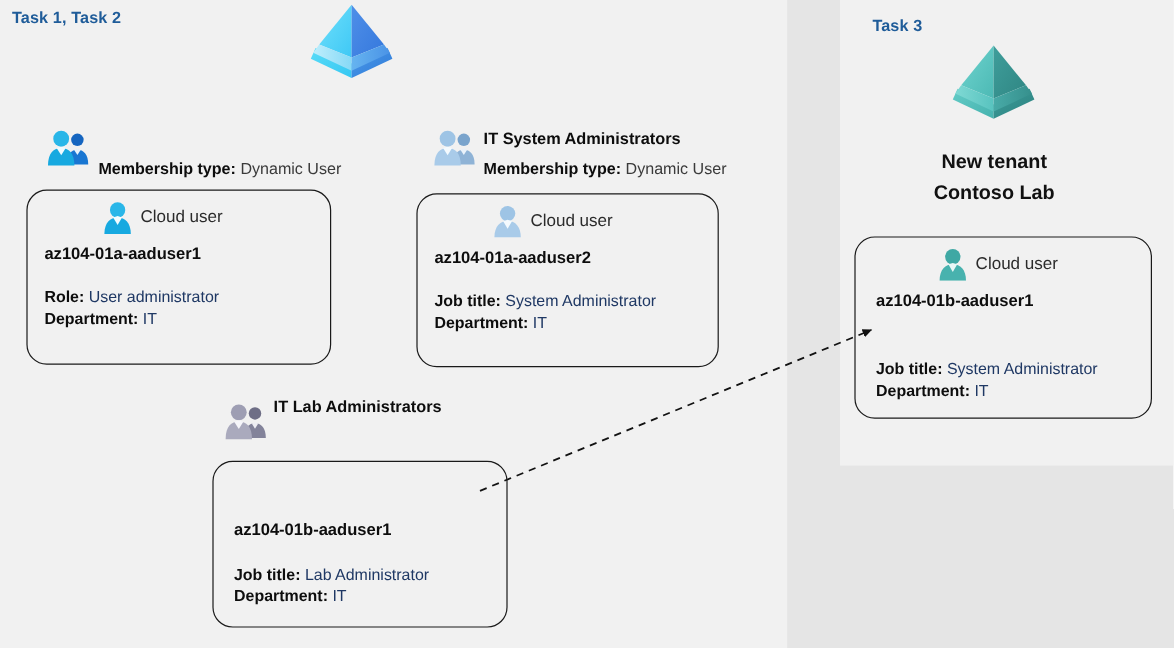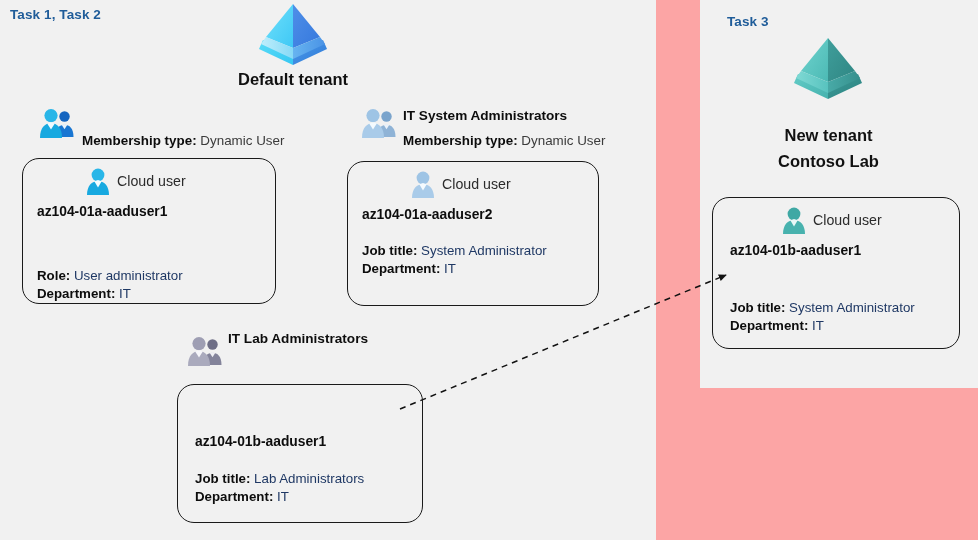--- a/index.html
+++ b/index.html
@@ -8,21 +8,21 @@
     padding: 0;
     background: #ffffff;
   }
   body {
     font-family: "Liberation Sans", sans-serif;
   }
   #canvas {
     position: relative;
     width: 978px;
     height: 540px;
-    background: #fca5a5;
+    background: #e5e5e5;
     overflow: hidden;
   }
 
   
   .panel {
     position: absolute;
     background: #f1f1f1;
   }
   #panel-default {
     left: 0;
@@ -207,21 +207,20 @@
       <path d="M35 0 L62 33 L35 44 Z" fill="url(#gTenRightT)"></path>
       <path d="M8 33 L35 44 L35 55 L3 40 Z" fill="url(#gTenBaseLT)"></path>
       <path d="M62 33 L35 44 L35 55 L67 40 Z" fill="url(#gTenBaseRT)"></path>
     </g>
 
     <line x1="400" y1="409" x2="726" y2="275" stroke="#121212" stroke-width="1.5" stroke-dasharray="6 5" marker-end="url(#arrowEnd)"></line>
   </svg>
 
   <div class="task-tag" style="left:10px; top:7px;">Task 1, Task 2</div>
 
-  <div class="tenant-label" style="left:193px; top:70px; width:200px;">Default tenant</div>
 
   <div class="ico" style="left:38px; top:107px;">
     <svg width="40" height="32" viewBox="0 0 40 32">
       <circle cx="26.5" cy="9.5" r="5.2" fill="#1565c0"></circle>
       <path d="M17.5 30 C17.5 21.5 21.5 17.8 26.5 17.8 C31.5 17.8 35.5 21.5 35.5 30 Z" fill="#1976d2"></path>
       <path d="M23.8 17.9 L26.5 22.2 L29.2 17.9 L26.5 17.0 Z" fill="#e8f2fb"></path>
       <circle cx="13" cy="8.6" r="6.6" fill="#29b6e8"></circle>
       <path d="M2 31 C2 20.5 6.8 16.3 13 16.3 C19.2 16.3 24 20.5 24 31 Z" fill="#17a9e0"></path>
       <path d="M9.2 16.4 L13 22.4 L16.8 16.4 L13 15.2 Z" fill="#f0fbff"></path>
     </svg>
@@ -235,21 +234,21 @@
       <span class="ico" style="position:relative;">
         <svg width="26" height="28" viewBox="0 0 26 28">
           <circle cx="13" cy="8" r="6.4" fill="#29b6e8"></circle>
           <path d="M2 28 C2 18.5 6.8 14.2 13 14.2 C19.2 14.2 24 18.5 24 28 Z" fill="#17a9e0"></path>
           <path d="M9.3 14.3 L13 20.6 L16.7 14.3 L13 13.1 Z" fill="#f2fcff"></path>
         </svg>
       </span>
       <span class="utype">Cloud user</span>
     </div>
     <div class="card-upn" style="left:14px; top:45px;">az104-01a-aaduser1</div>
-    <div class="card-props" style="left:14px; top:80px;margin-top:28px;">
+    <div class="card-props" style="left:14px; top:80px;">
       <span class="prow"><b>Role:</b> <span>User administrator</span></span>
       <span class="prow"><b>Department:</b> <span>IT</span></span>
     </div>
   </div>
 
   <div class="ico" style="left:360px; top:107px;">
     <svg width="40" height="32" viewBox="0 0 40 32">
       <circle cx="26.5" cy="9.5" r="5.2" fill="#7aa4cc"></circle>
       <path d="M17.5 30 C17.5 21.5 21.5 17.8 26.5 17.8 C31.5 17.8 35.5 21.5 35.5 30 Z" fill="#8fb3d6"></path>
       <path d="M23.8 17.9 L26.5 22.2 L29.2 17.9 L26.5 17.0 Z" fill="#eaf2fa"></path>
@@ -289,21 +288,21 @@
       <circle cx="13" cy="8.6" r="6.6" fill="#9e9eb3"></circle>
       <path d="M2 31 C2 20.5 6.8 16.3 13 16.3 C19.2 16.3 24 20.5 24 31 Z" fill="#aaaabd"></path>
       <path d="M9.2 16.4 L13 22.4 L16.8 16.4 L13 15.2 Z" fill="#f6f6fa"></path>
     </svg>
   </div>
   <div class="group-title" style="left:228px; top:331px;">IT Lab Administrators</div>
 
   <div class="card" style="left:177px; top:384px; width:246px; height:139px;">
     <div class="card-upn" style="left:17px; top:49px;">az104-01b-aaduser1</div>
     <div class="card-props" style="left:17px; top:85px;">
-      <span class="prow"><b>Job title:</b> <span>Lab Administrators</span></span>
+      <span class="prow"><b>Job title:</b> <span>Lab Administrator</span></span>
       <span class="prow"><b>Department:</b> <span>IT</span></span>
     </div>
   </div>
 
   <div class="task-tag" style="left:711px; top:14px;margin-left:16px;">Task 3</div>
 
   <div class="tenant-label" style="left:726px; top:126px; width:205px;">New  tenant</div>
   <div class="tenant-label" style="left:726px; top:152px; width:205px;">Contoso Lab</div>
 
   <div class="card" style="left:712px; top:197px; width:248px; height:152px;">

